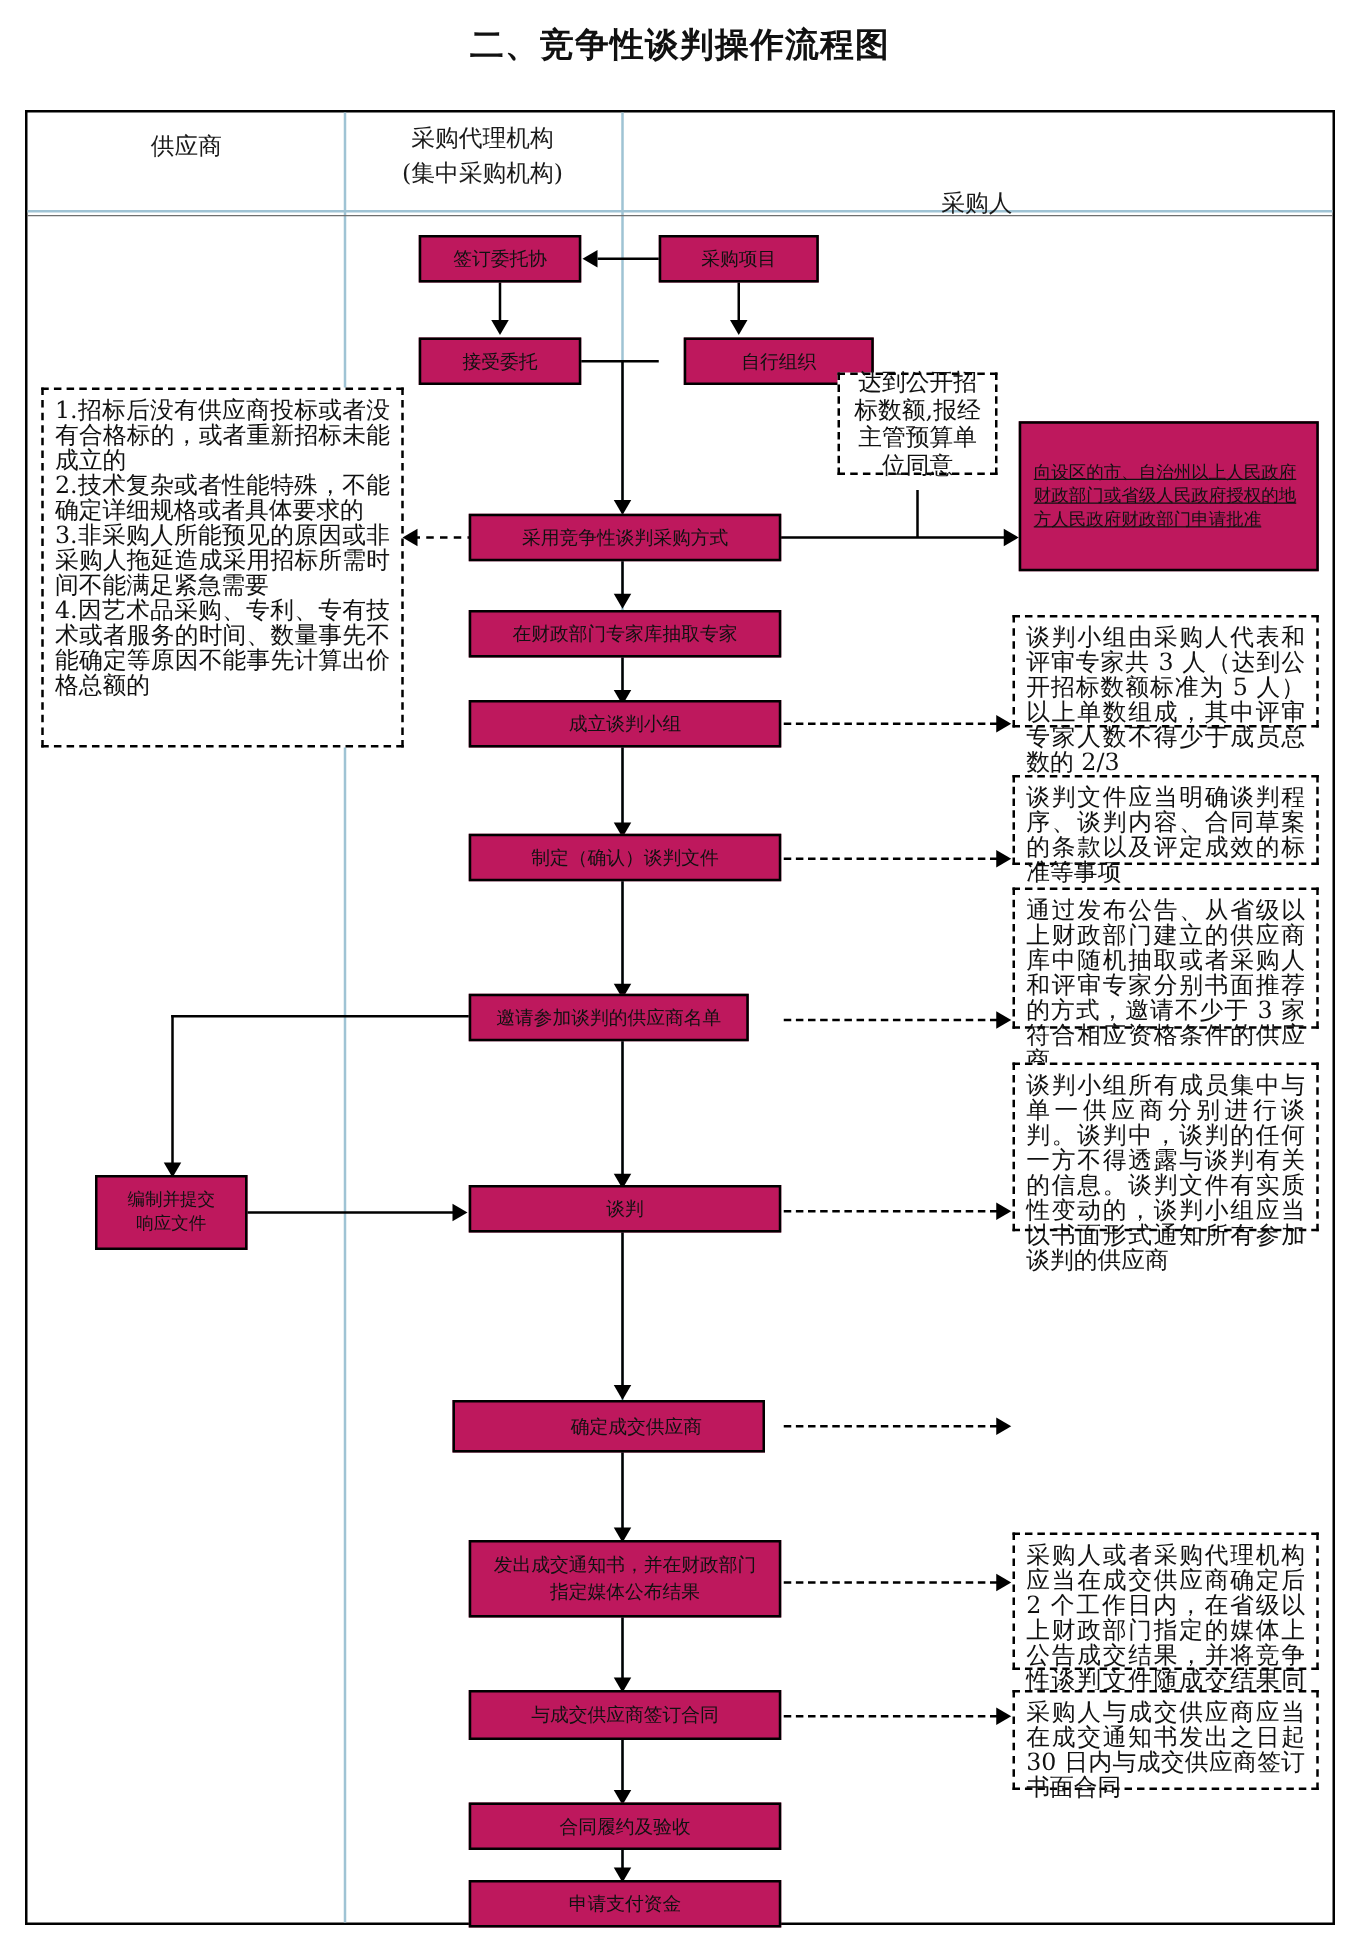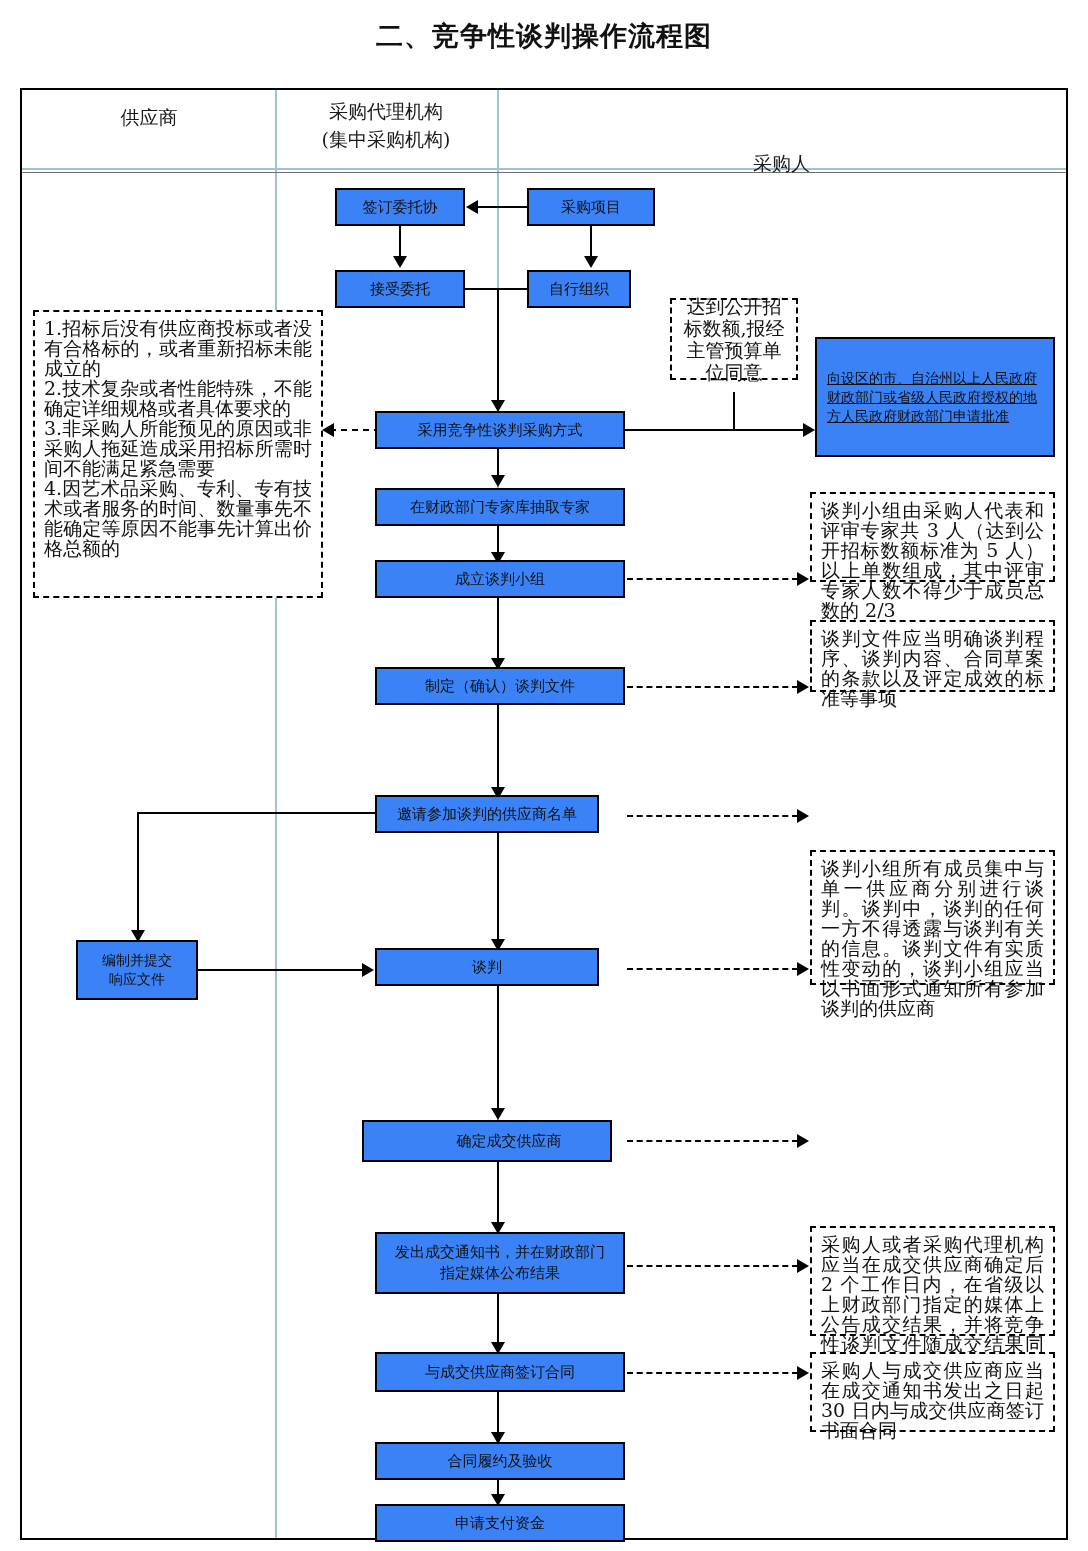--- a/index.html
+++ b/index.html
@@ -49,21 +49,21 @@
     text-align:center;
     font-size:19px;
     font-family:"DejaVu Serif","Liberation Serif",serif;
     line-height:28px;
     color:#1a1a1a;
   }
   
   .box{
     position:absolute;
     border:2px solid #000;
-    background:#3b82f6;
+    background:#be185d;
     box-sizing:border-box;
     display:flex;
     align-items:center;
     justify-content:center;
     text-align:center;
     font-size:15px;
     line-height:21px;
     font-family:"DejaVu Serif","Liberation Serif",serif;
     color:#111;
     padding:2px 4px;
@@ -121,21 +121,21 @@
     <div>采购代理机构</div>
     <div>(集中采购机构)</div>
   </div>
   <div class="lane-label" style="left:499px;top:110px;width:565px;margin-top:39px;">
     <div>采购人</div>
   </div>
 
   <div class="box" style="left:335px;top:188px;width:130px;height:38px;">签订委托协</div>
   <div class="box" style="left:527px;top:188px;width:128px;height:38px;">采购项目</div>
   <div class="box" style="left:335px;top:270px;width:130px;height:38px;">接受委托</div>
-  <div class="box" style="left:527px;top:270px;width:104px;height:38px;">自行组织</div>
+  <div class="box" style="left:547px;top:270px;width:152px;height:38px;">自行组织</div>
 
   <div class="ln h" style="left:478px;top:206px;width:49px;"></div>
   <div class="arrow left" style="left:466px;top:200px;"></div>
 
   <div class="ln v" style="left:399px;top:226px;height:32px;"></div>
   <div class="arrow down" style="left:393px;top:256px;"></div>
 
   <div class="ln v" style="left:590px;top:226px;height:32px;"></div>
   <div class="arrow down" style="left:584px;top:256px;"></div>
 
@@ -183,21 +183,21 @@
     <span style="white-space:pre-line;">编制并提交
 响应文件</span>
   </div>
 
   <div class="ln v" style="left:497px;top:833px;height:108px;"></div>
   <div class="arrow down" style="left:491px;top:939px;"></div>
 
   <div class="ln h" style="left:198px;top:969px;width:165px;"></div>
   <div class="arrow right" style="left:362px;top:963px;"></div>
 
-  <div class="box" style="left:375px;top:948px;width:224px;height:38px;">谈判</div>
+  <div class="box" style="left:375px;top:948px;width:250px;height:38px;">谈判</div>
   <div class="ln v" style="left:497px;top:986px;height:124px;"></div>
   <div class="arrow down" style="left:491px;top:1108px;"></div>
 
   <div class="box" style="left:362px;top:1120px;width:250px;height:42px;padding-left:48px;">确定成交供应商</div>
   <div class="ln v" style="left:497px;top:1162px;height:62px;"></div>
   <div class="arrow down" style="left:491px;top:1222px;"></div>
 
   <div class="box" style="left:375px;top:1232px;width:250px;height:62px;padding:2px 14px;">发出成交通知书，并在财政部门指定媒体公布结果</div>
   <div class="ln v" style="left:497px;top:1294px;height:50px;"></div>
   <div class="arrow down" style="left:491px;top:1342px;"></div>
@@ -213,20 +213,21 @@
   <div class="box" style="left:375px;top:1504px;width:250px;height:38px;">申请支付资金</div>
 
   <div class="note" style="left:810px;top:492px;width:245px;height:90px;">谈判小组由采购人代表和评审专家共 3 人（达到公开招标数额标准为 5 人）以上单数组成，其中评审专家人数不得少于成员总数的 2/3</div>
   <div class="dln h" style="left:627px;top:578px;width:171px;"></div>
   <div class="arrow right" style="left:797px;top:572px;"></div>
 
   <div class="note" style="left:810px;top:620px;width:245px;height:72px;">谈判文件应当明确谈判程序、谈判内容、合同草案的条款以及评定成效的标准等事项</div>
   <div class="dln h" style="left:627px;top:686px;width:171px;"></div>
   <div class="arrow right" style="left:797px;top:680px;"></div>
 
+  <div class="note" style="left:810px;top:710px;width:245px;height:113px;">通过发布公告、从省级以上财政部门建立的供应商库中随机抽取或者采购人和评审专家分别书面推荐的方式，邀请不少于 3 家符合相应资格条件的供应商</div>
   <div class="dln h" style="left:627px;top:815px;width:171px;"></div>
   <div class="arrow right" style="left:797px;top:809px;"></div>
 
   <div class="note" style="left:810px;top:850px;width:245px;height:135px;">谈判小组所有成员集中与单一供应商分别进行谈判。谈判中，谈判的任何一方不得透露与谈判有关的信息。谈判文件有实质性变动的，谈判小组应当以书面形式通知所有参加谈判的供应商</div>
   <div class="dln h" style="left:627px;top:968px;width:171px;"></div>
   <div class="arrow right" style="left:797px;top:962px;"></div>
 
   <div class="dln h" style="left:627px;top:1140px;width:171px;"></div>
   <div class="arrow right" style="left:797px;top:1134px;"></div>
 

